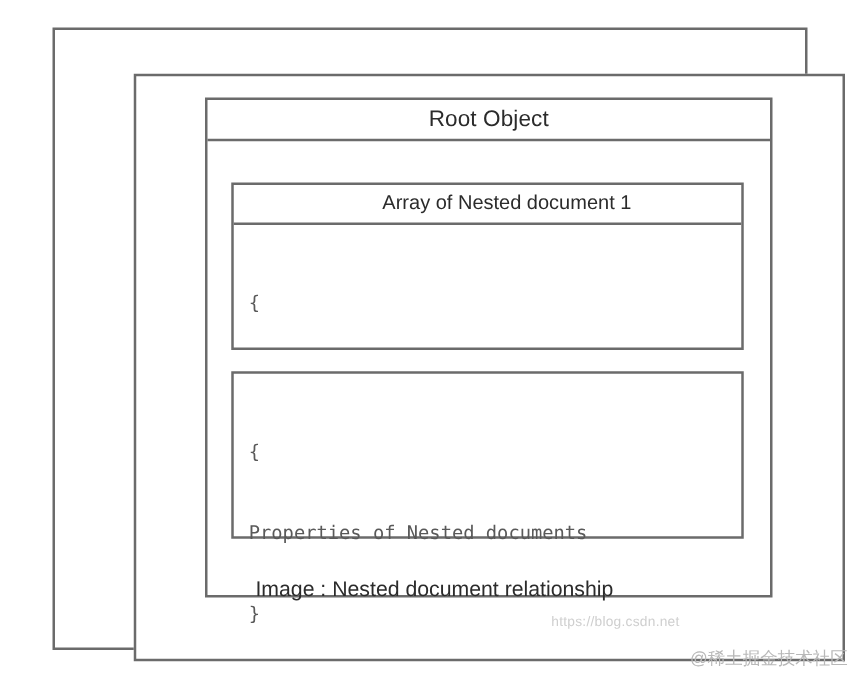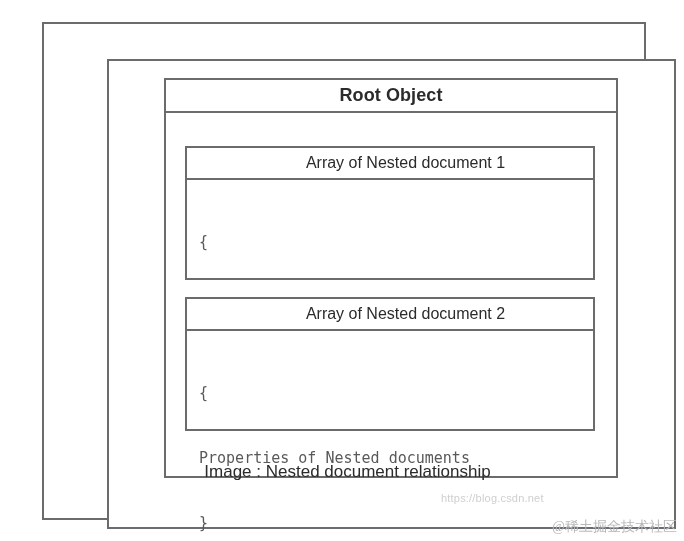--- a/index.html
+++ b/index.html
@@ -51,21 +51,20 @@
   .root-header {
     height: 33px;
     border-bottom: 2px solid #6b6b6b;
     box-sizing: border-box;
     display: flex;
     align-items: center;
     justify-content: center;
     font-size: 18px;
     color: #2b2b2b;
     letter-spacing: 0.1px;
-    font-weight: bold;
   }
   .root-body {
     position: relative;
     height: 363px;
     box-sizing: border-box;
   }
 
   
   .nested-block {
     position: absolute;
@@ -123,21 +122,20 @@
     letter-spacing: 0.2px;
     white-space: nowrap;
   }
   .watermark-brand {
     position: absolute;
     left: 552px;
     top: 518px;
     font-size: 14px;
     color: #b8b8b8;
     white-space: nowrap;
-    font-family: Liberation Serif, serif;
   }
 </style>
 </head>
 <body>
 
 <div class="outer-frame">
 
   <div class="middle-frame"></div>
 
   <div class="root-object">
@@ -148,21 +146,20 @@
       <div class="nested-block block-0">
         <div class="nested-header">Array of Nested document 1</div>
         <div class="nested-body">
           <span class="code-line">{</span>
           <span class="code-line">Properties of Nested documents</span>
           <span class="code-line">}</span>
         </div>
       </div>
 
       <div class="nested-block block-1">
-        <div class="nested-header">Array of Nested document 2</div>
         <div class="nested-body">
           <span class="code-line">{</span>
           <span class="code-line">Properties of Nested documents</span>
           <span class="code-line">}</span>
         </div>
       </div>
 
     </div>
   </div>
 </div>

